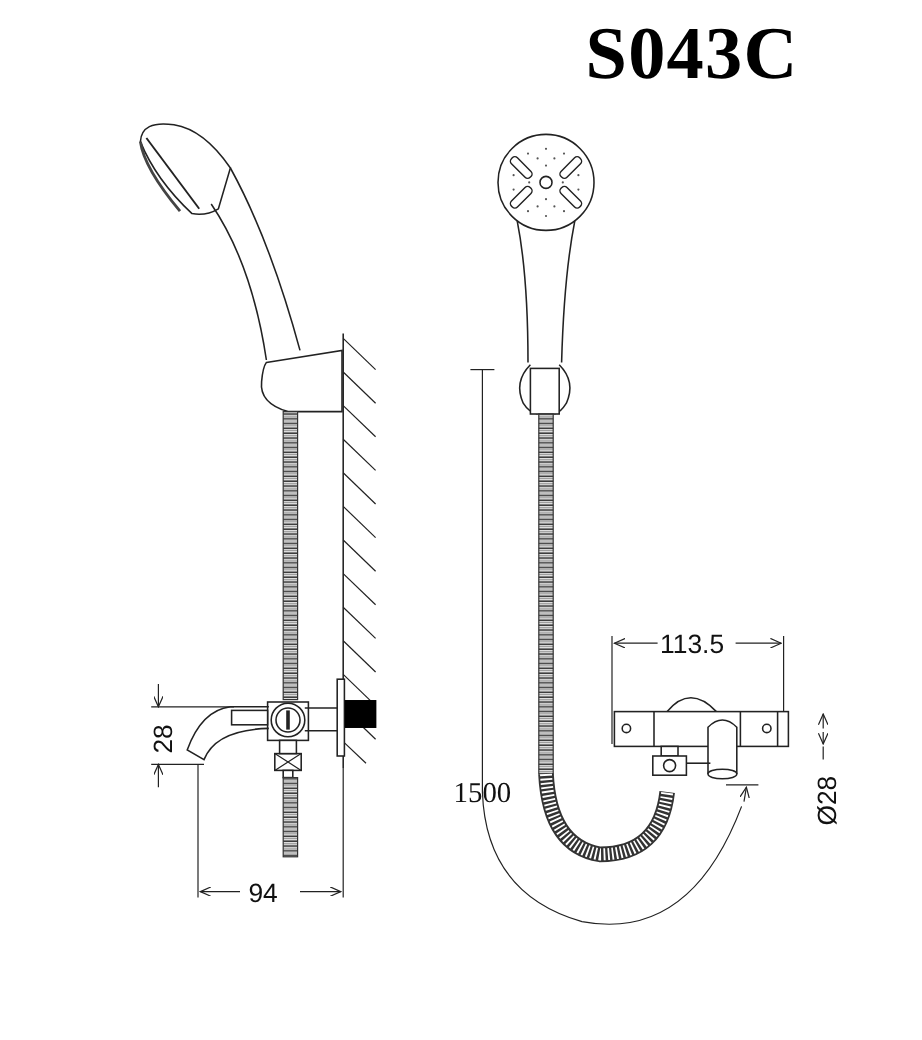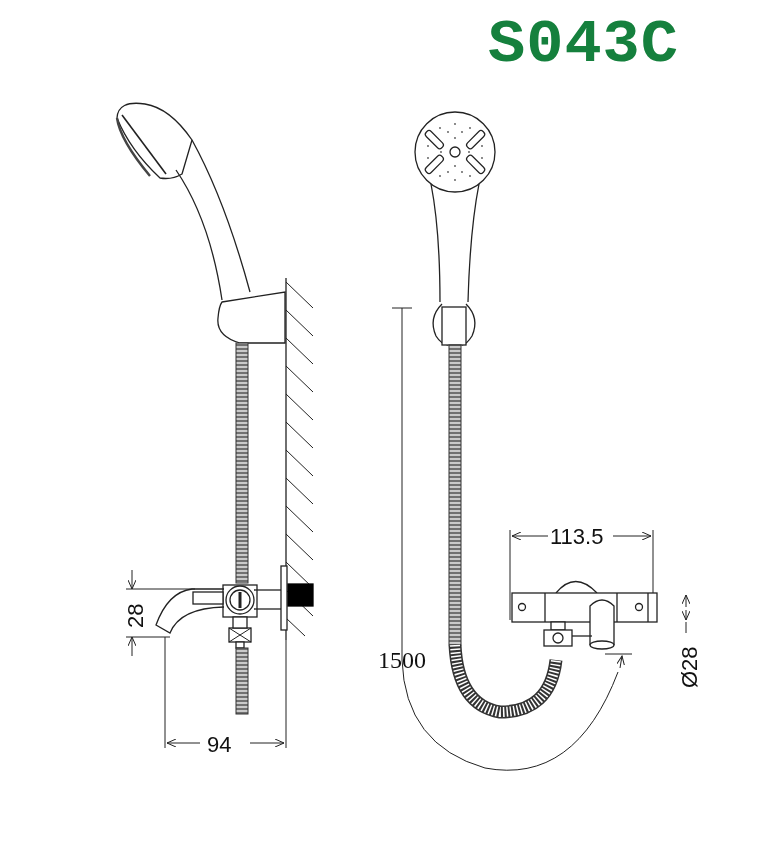--- a/index.html
+++ b/index.html
@@ -1,17 +1,17 @@
 <!DOCTYPE html>
 <html><head>
 <meta charset="utf-8">
 <style>
   html, body { margin:0; padding:0; background:#ffffff; }
   body { width:768px; height:867px; position:relative; overflow:hidden; font-family:"Liberation Sans", sans-serif; }
-  .title { position:absolute; left:488px; top:14px; font-family:Liberation Mono, monospace; font-weight:bold; font-size:62px; letter-spacing:1px; color:#15803d; line-height:1; }
+  .title { position:absolute; left:488px; top:14px; font-family:Liberation Serif, serif; font-weight:bold; font-size:62px; letter-spacing:1px; color:#000000; line-height:1; }
   svg { position:absolute; left:0; top:0; }
   .dim { font-family:"Liberation Sans", sans-serif; font-size:22px; fill:#111; }
   .dim-serif { font-family:"Liberation Serif", serif; font-size:24px; fill:#111; }
 </style>
 </head>
 <body>
 
 <div class="title">S043C</div>
 
 <svg width="768" height="867" viewBox="0 0 768 867">

